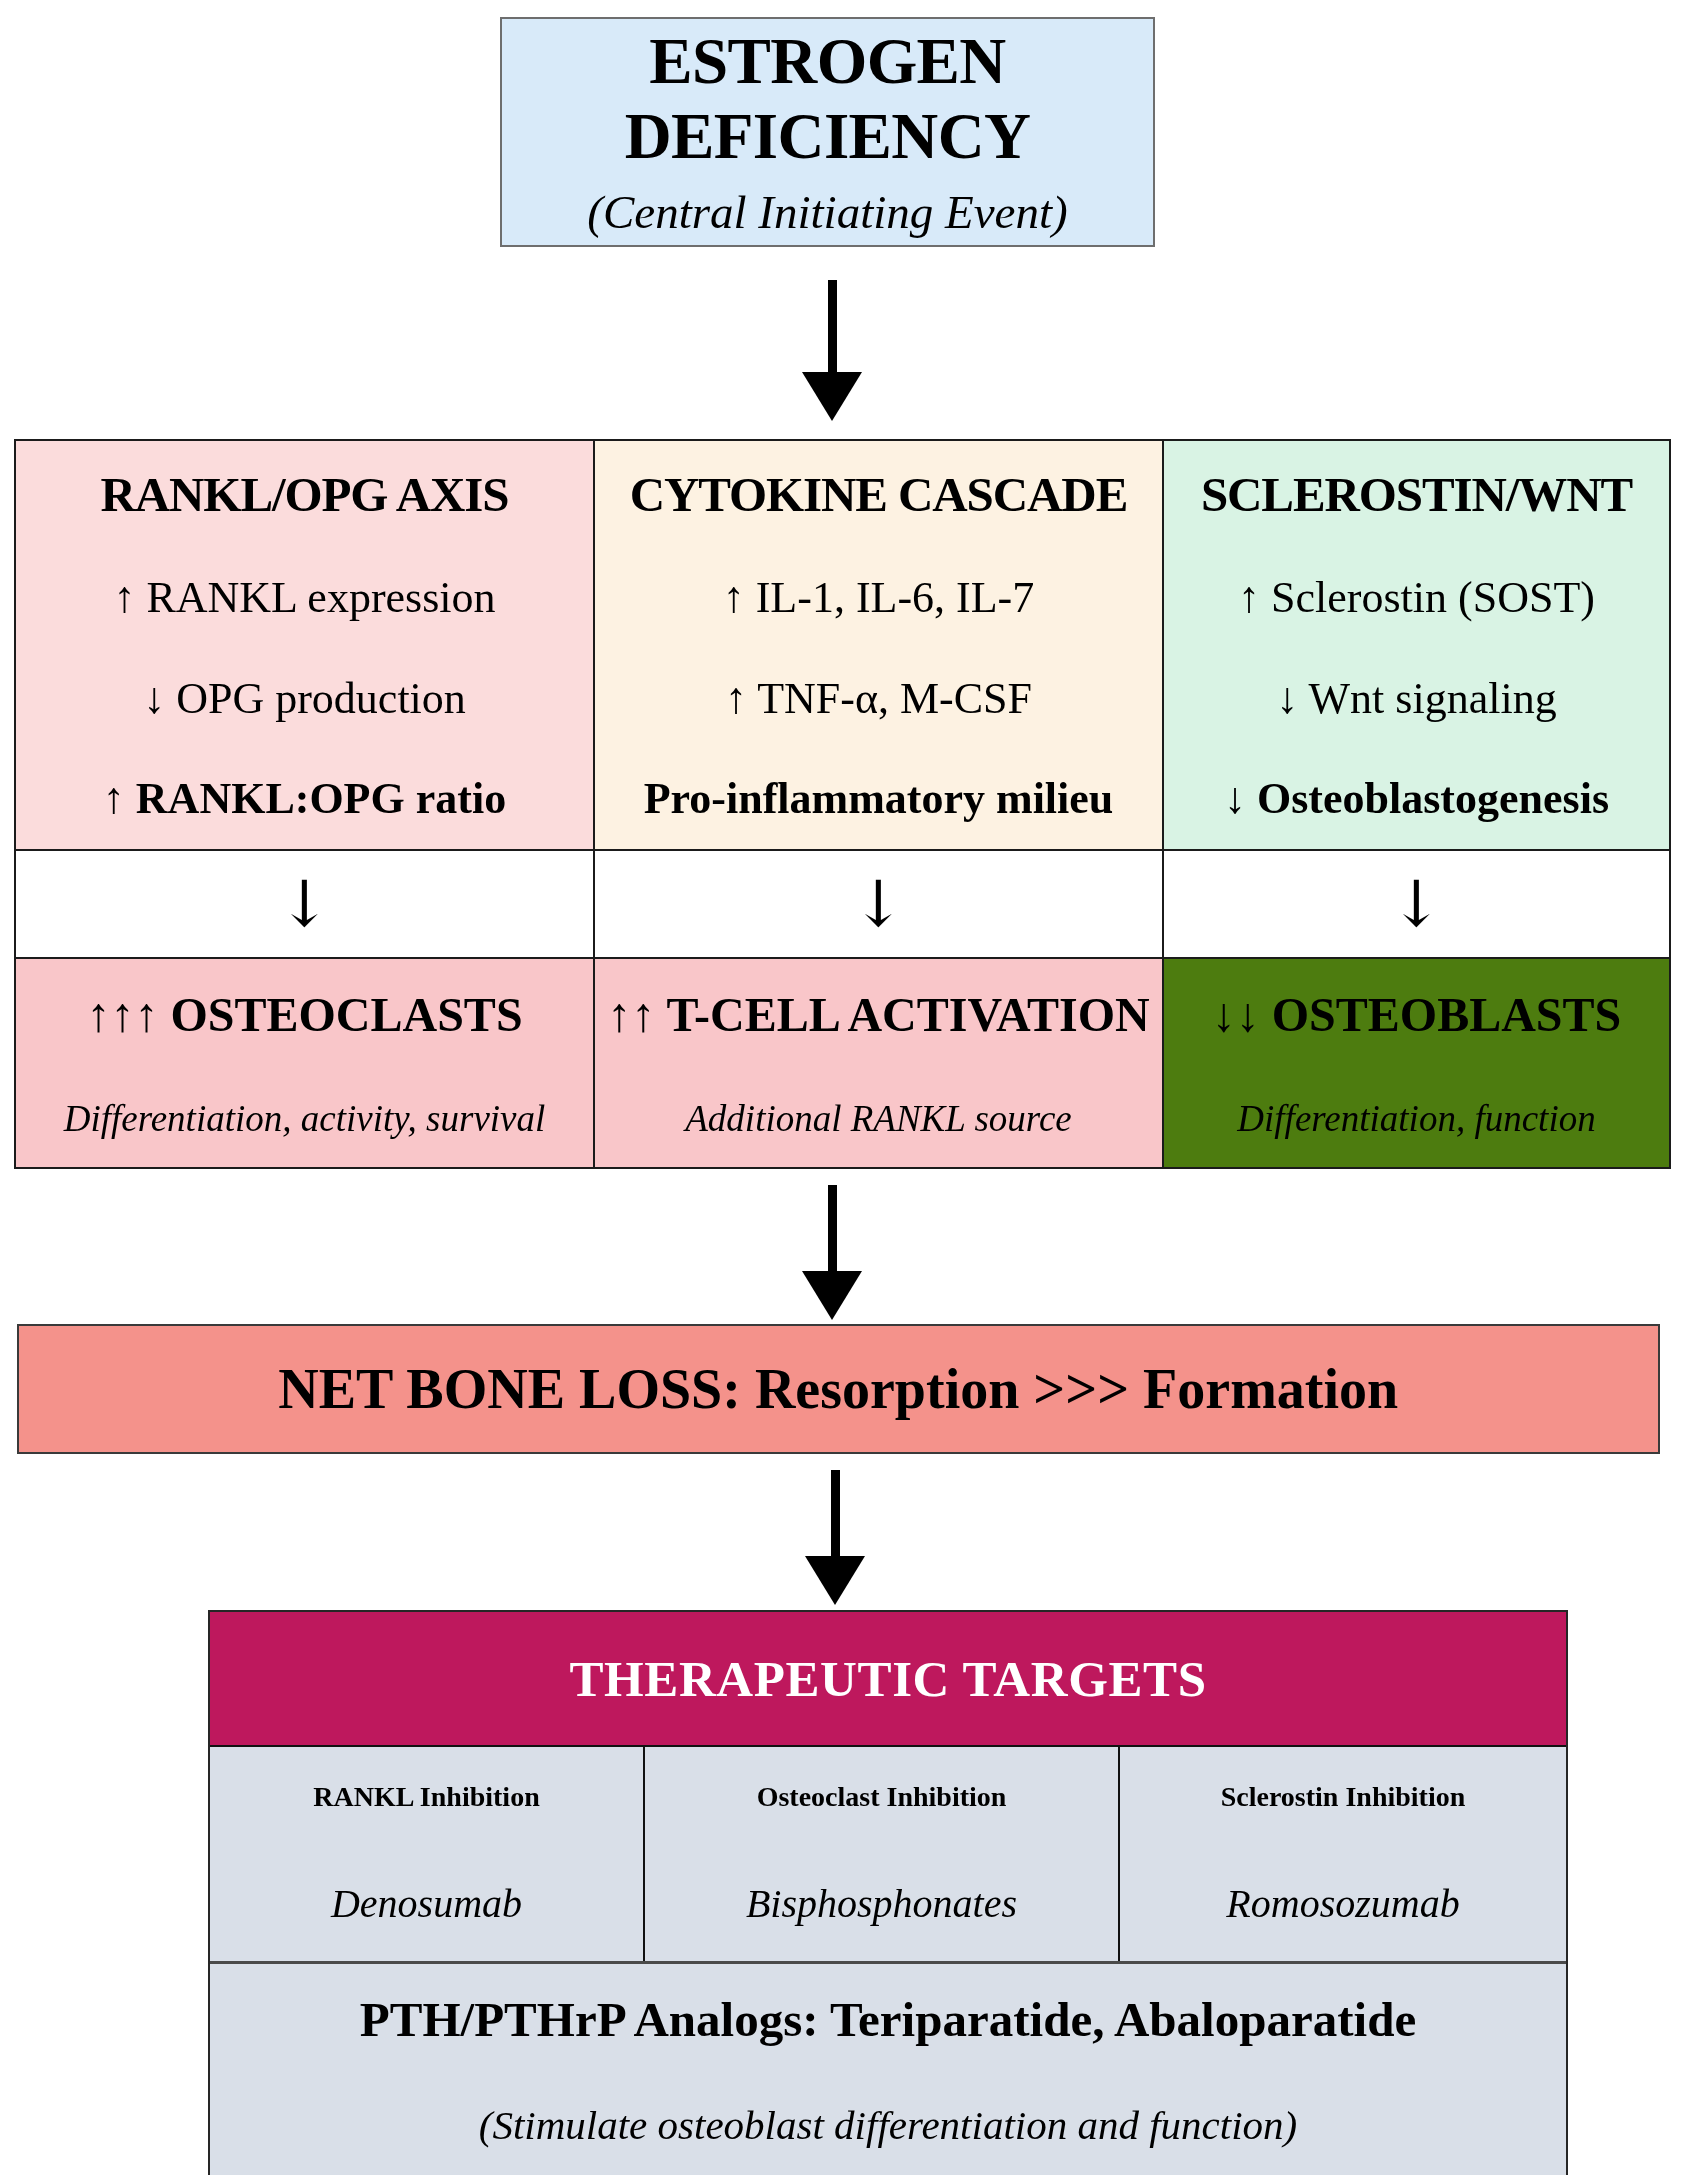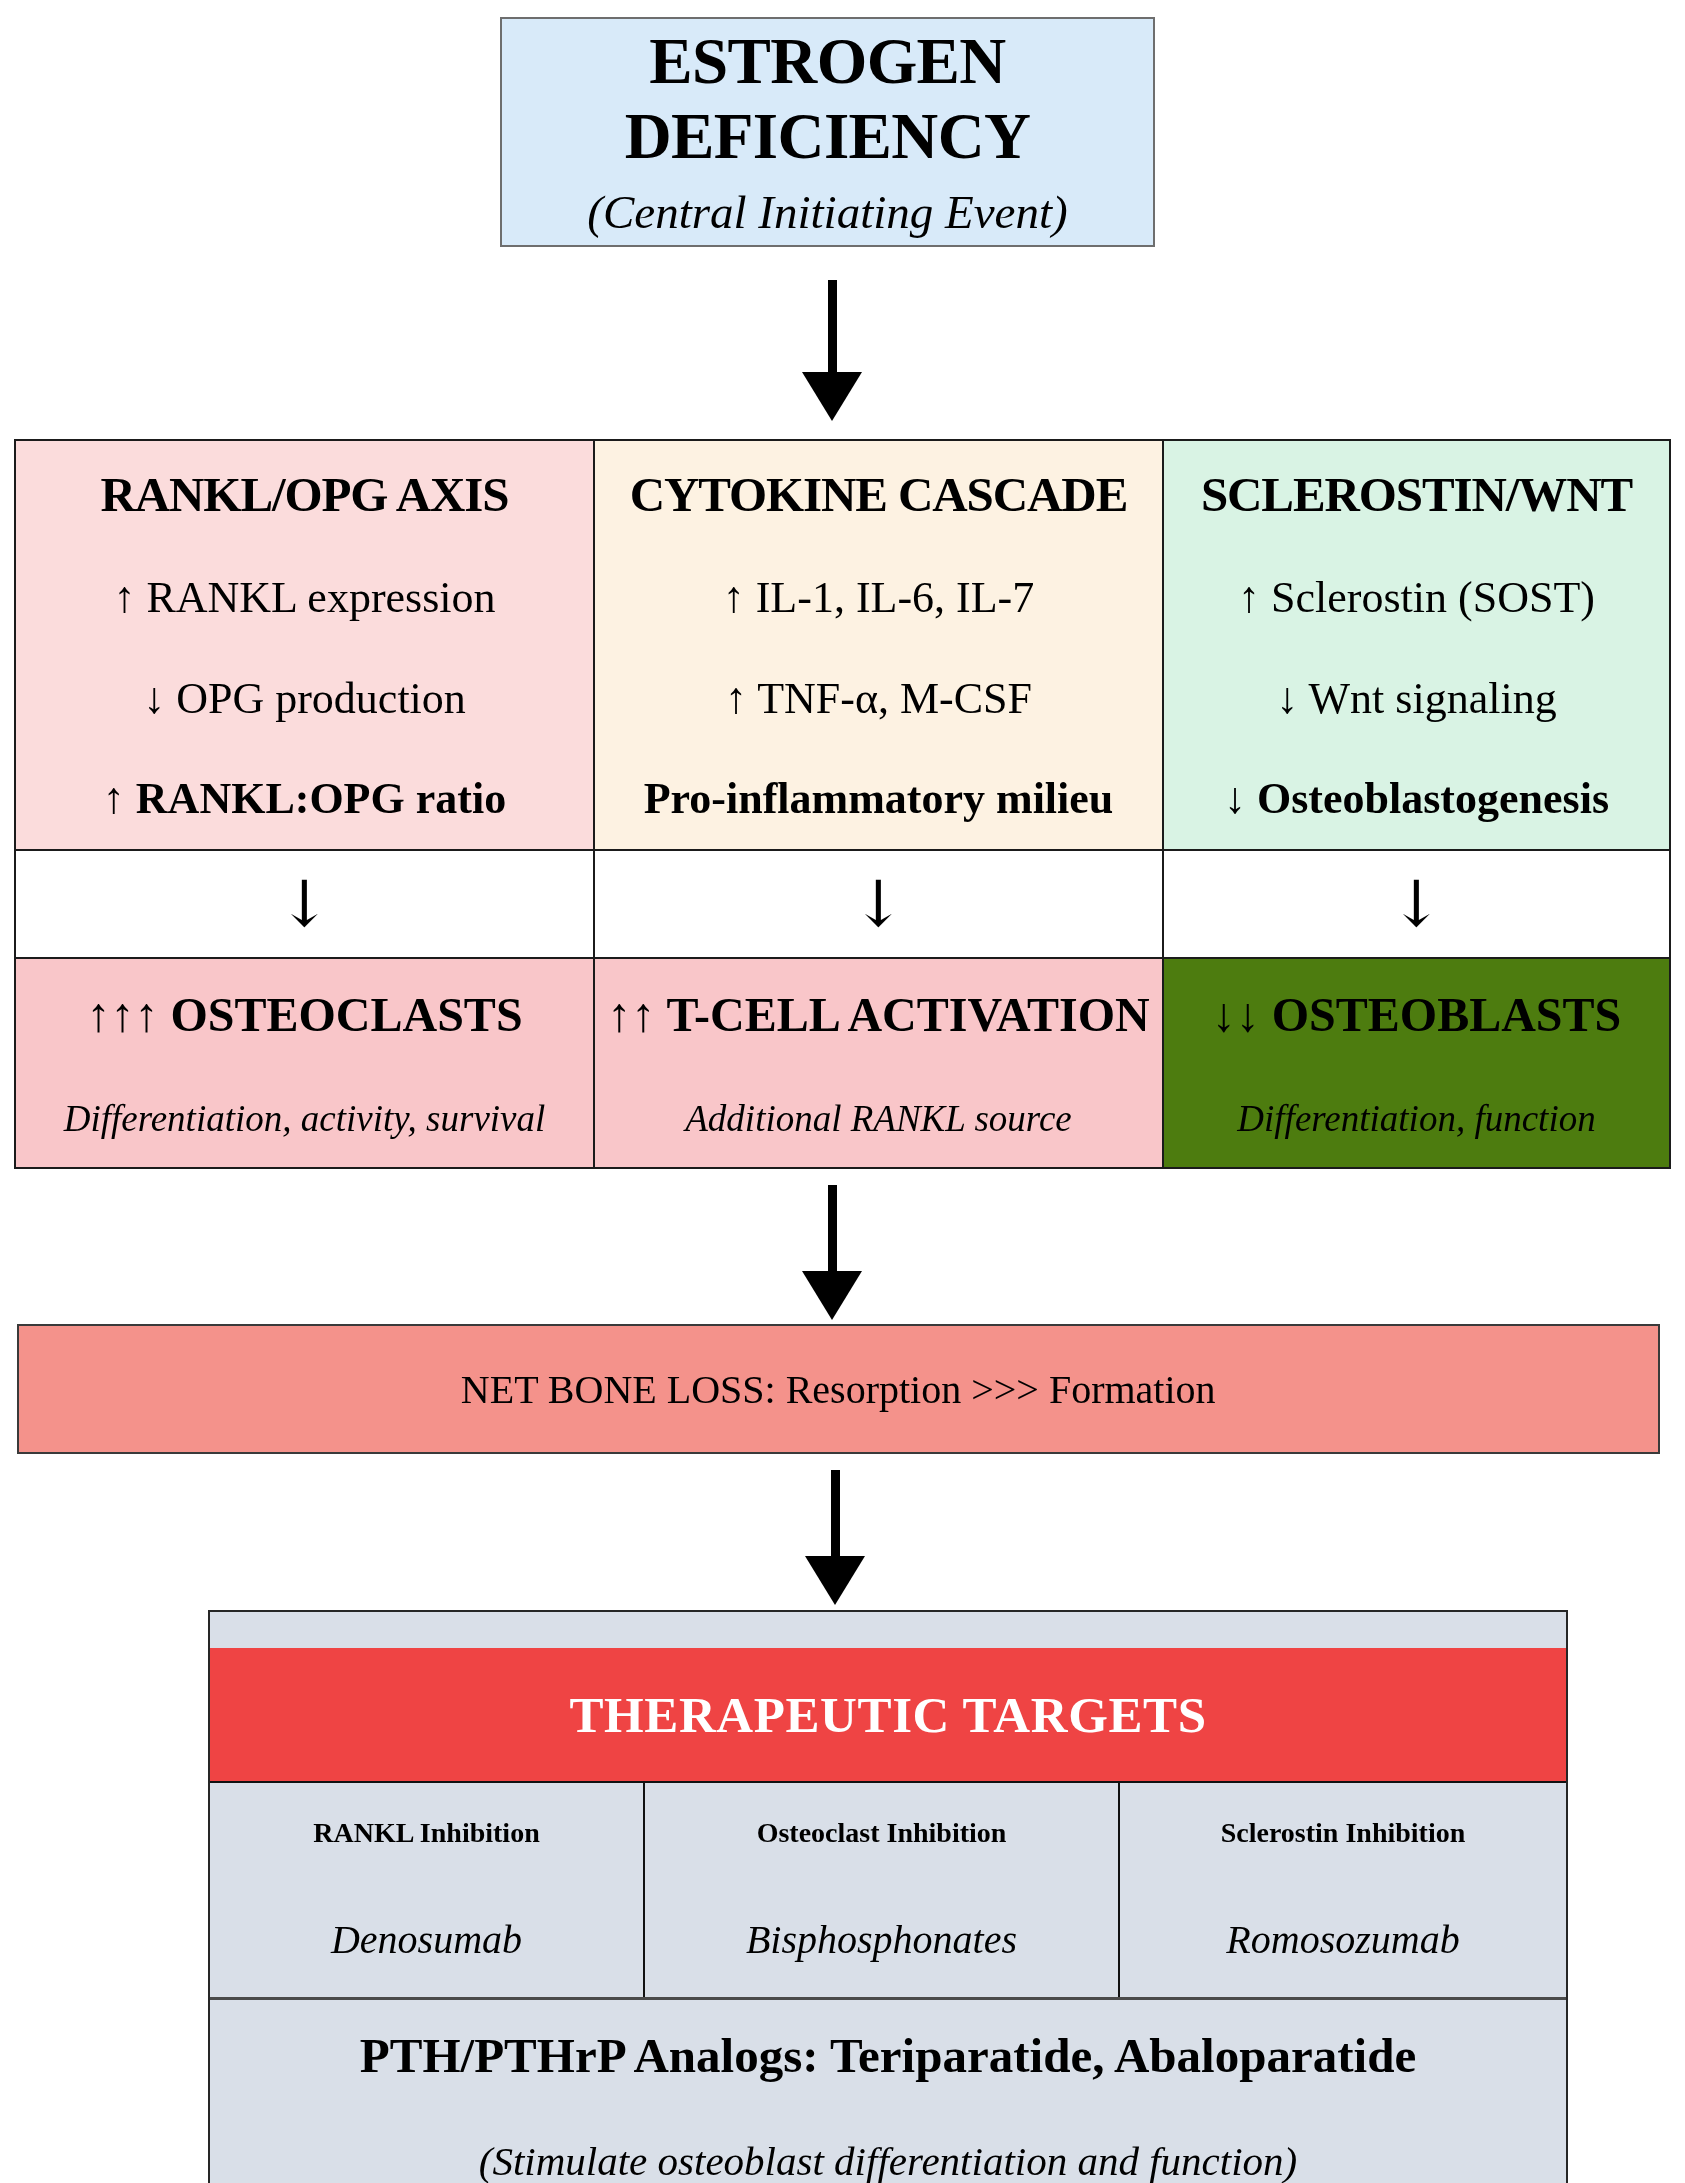--- a/index.html
+++ b/index.html
@@ -56,30 +56,30 @@
   .connector-glyph{font-size:64px;line-height:1;font-family:"DejaVu Serif","DejaVu Sans",serif;}
   .result-title{font-size:48px;font-weight:bold;white-space:nowrap;}
   .result-note{font-size:37px;font-style:italic;white-space:nowrap;}
 
   
   .net-banner{
     position:absolute;left:16.7px;top:1324px;width:1643px;height:130px;
     background:#f4928b;border:2.8px solid #3a3a3a;box-sizing:border-box;
     display:flex;align-items:center;justify-content:center;text-align:center;
   }
-  .net-label{font-size:40px;font-weight:normal;}
+  .net-label{font-size:56px;font-weight:bold;}
 
   
   .thera-table{
     position:absolute;left:208px;top:1610px;width:1360px;
     border:2.8px solid #262626;border-bottom:none;box-sizing:border-box;background:#d9dfe8;
   }
   .thera-header{
-    height:133px;background:#ef4444;color:#ffffff;
-    display:flex;align-items:center;justify-content:center;text-align:center;margin-top:36px;
+    height:133px;background:#be185d;color:#ffffff;
+    display:flex;align-items:center;justify-content:center;text-align:center;
   }
   .thera-header-title{font-size:51px;font-weight:bold;letter-spacing:0.6px;}
   .thera-row{display:grid;grid-template-columns:433px 475px 1fr;height:214px;border-top:2.8px solid #111;}
   .thera-cell{
     background:#d9dfe8;box-sizing:border-box;overflow:hidden;
     display:flex;flex-direction:column;justify-content:space-around;align-items:center;text-align:center;
   }
   .thera-cell.colsep{border-left:2.2px solid #111;}
   .thera-title{font-size:28px;font-weight:bold;white-space:nowrap;}
   .thera-drug{font-size:40px;font-style:italic;}

